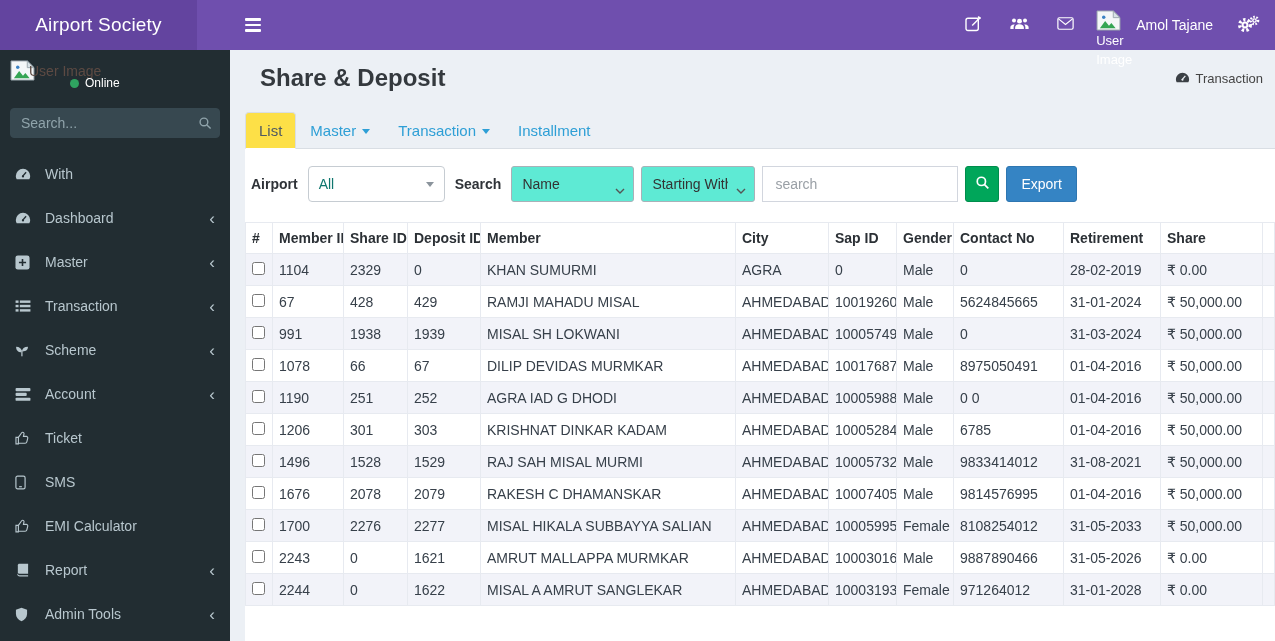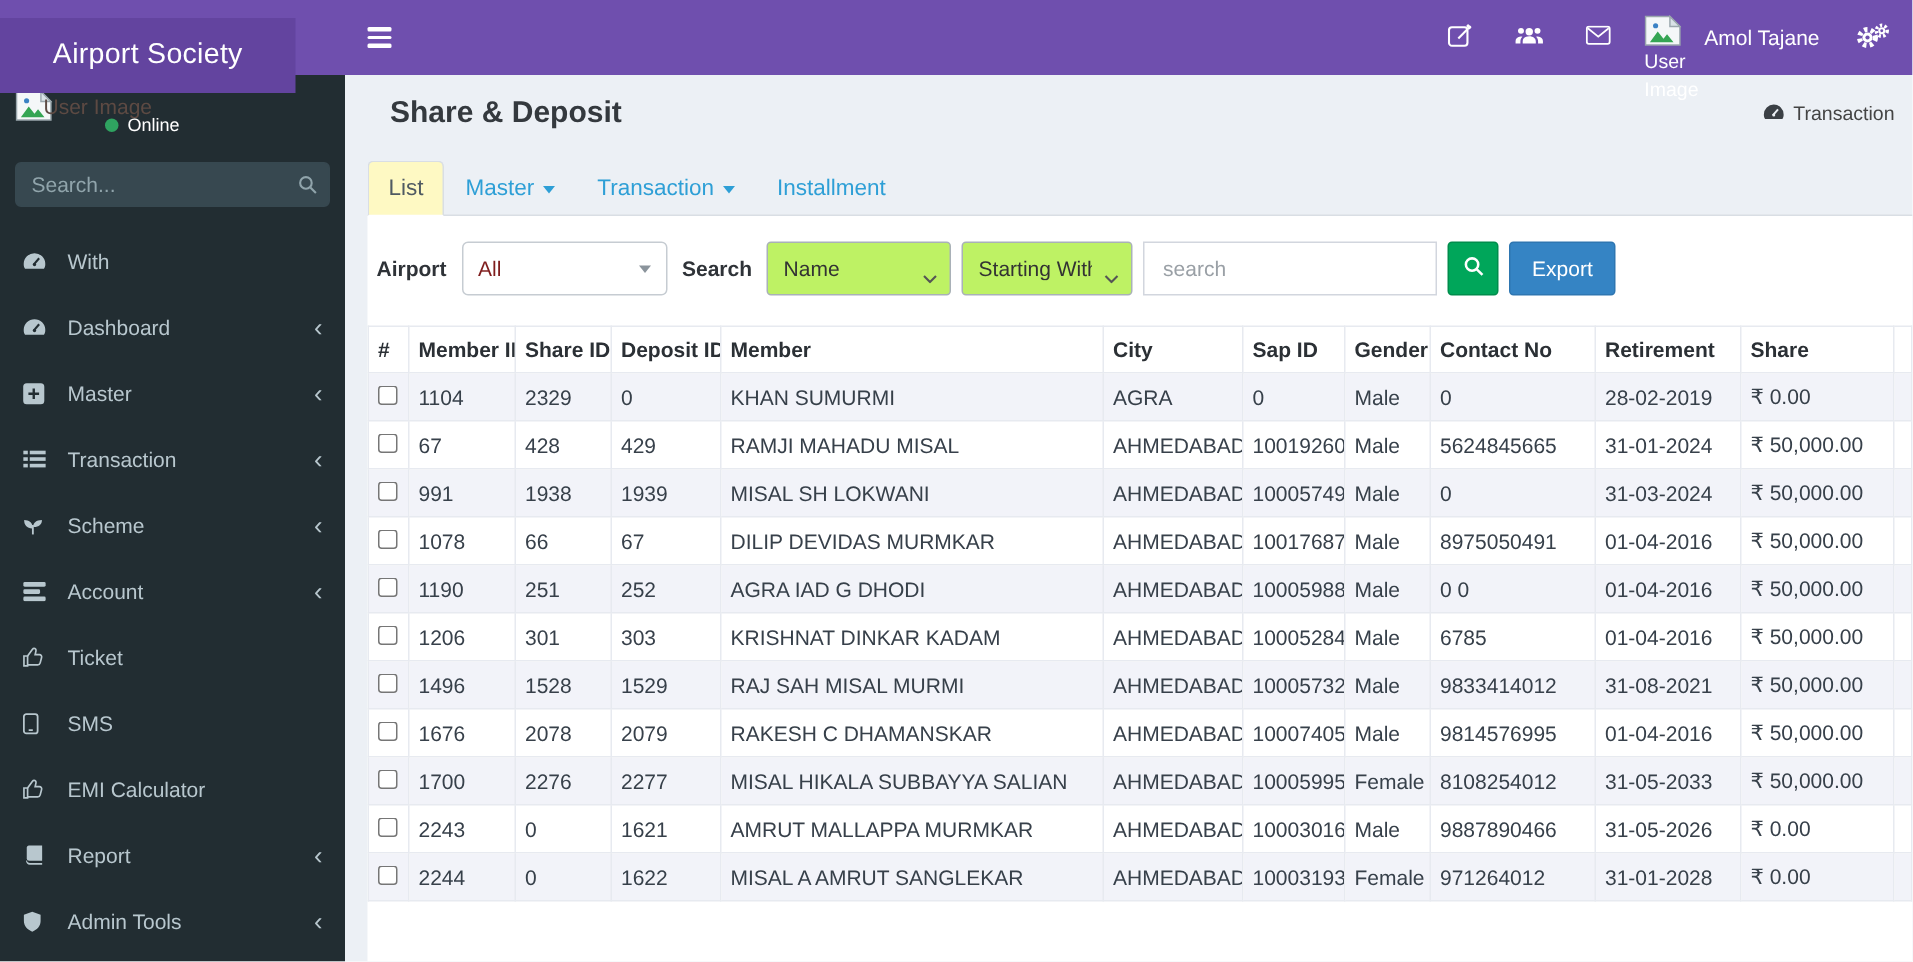--- a/index.html
+++ b/index.html
@@ -4,21 +4,21 @@
 <style>
   * { box-sizing: border-box; }
   html,body { margin:0; padding:0; }
   body {
     width:1275px; height:641px; overflow:hidden; position:relative;
     font-family:"Liberation Sans","DejaVu Sans",sans-serif;
     background:#ecf0f5; font-size:14px; color:#333;
   }
   
   .navbar { position:absolute; top:0; left:0; right:0; height:50px; background:#6f4fae; z-index:30; }
-  .logo { position:absolute; left:0; top:12px; width:197px; height:50px; background:#63449f;
+  .logo { position:absolute; left:0; top:0; width:197px; height:50px; background:#63449f;
           color:#fff; font-size:19px; line-height:50px; text-align:center; letter-spacing:.2px; cursor:pointer; }
   .hamburger { position:absolute; left:230px; top:0; width:46px; height:50px; display:flex; align-items:center; justify-content:center; cursor:pointer; }
   .hamburger .bars { display:flex; flex-direction:column; gap:3px; }
   .hamburger .bars i { display:block; width:16px; height:2.4px; background:#fff; border-radius:1px; }
   .nav-right { position:absolute; right:0; top:0; height:50px; display:flex; align-items:center; color:#fff; }
   .nav-link { height:50px; display:flex; align-items:center; padding:0 14px; color:#fff; cursor:pointer; }
   .nav-avatar { position:relative; width:34px; height:50px; margin-left:8px; cursor:pointer; }
   .nav-avatar svg { margin-top:10px; }
   .nav-avatar .alt-text { position:absolute; left:0; top:31px; width:42px; color:#fff; font-size:13px; line-height:19px; }
   .nav-user-name { font-size:14px; padding:0 10px 0 6px; }
@@ -39,40 +39,40 @@
   .side-search input::placeholder { color:#90a4ab; }
   .side-search .mag { position:absolute; right:8px; top:8px; color:#90a4ab; cursor:pointer; }
   .side-nav { margin-top:14px; }
   .side-item { display:flex; align-items:center; height:44px; padding:0 15px; color:#b8c7ce; font-size:14px; cursor:pointer; }
   .side-item .ic { width:24px; margin-right:6px; display:flex; align-items:center; color:#b8c7ce; }
   .chev { margin-left:auto; font-size:17px; line-height:1; color:#b8c7ce; }
 
   
   .content { position:absolute; left:230px; top:50px; right:0; bottom:0; display:flex; flex-direction:column; }
   .content-header { display:flex; justify-content:space-between; align-items:center; padding:14px 12px 0 30px; }
-  .page-title { font-size:20px; font-weight:600; color:#34393e; margin:0; }
+  .page-title { font-size:24px; font-weight:600; color:#34393e; margin:0; }
   .breadcrumb { display:flex; align-items:center; gap:6px; color:#444; font-size:13px; cursor:pointer; }
 
   .tabbar { display:flex; margin:20px 0 0 15px; border-bottom:1px solid #d9dee4; }
   .tab { padding:9px 13px; font-size:15px; color:#2e9fd6; display:flex; align-items:center; gap:6px;
          margin-bottom:-1px; border:1px solid transparent; cursor:pointer; }
-  .tab.active { background:#fef9c3; border-color:#d9dee4; border-bottom-color:#fff; border-radius:4px 4px 0 0; color:#4f5a62; }
+  .tab.active { background:#fde047; border-color:#d9dee4; border-bottom-color:#fff; border-radius:4px 4px 0 0; color:#4f5a62; }
   .caret { width:0; height:0; border-left:4px solid transparent; border-right:4px solid transparent;
            border-top:5px solid currentColor; margin-top:2px; }
 
   .panel { flex:1; margin-left:15px; background:#fff; overflow:hidden; padding-top:17px; }
 
   .filters { display:flex; align-items:center; gap:7px; padding-left:3px; margin-bottom:20px; }
   .flabel { font-weight:700; color:#2f3338; margin:0 3px; }
   .sel2 { width:137px; height:36px; border:1px solid #c6ccd2; border-radius:4px; background:#fff;
-          display:flex; align-items:center; justify-content:space-between; padding:0 10px; color:#7f1d1d; cursor:pointer; }
+          display:flex; align-items:center; justify-content:space-between; padding:0 10px; color:#0f766e; cursor:pointer; }
   .tri { width:0; height:0; border-left:4px solid transparent; border-right:4px solid transparent; border-top:5px solid #8b949c; }
   .nsel { position:relative; }
   .nsel select { appearance:none; -webkit-appearance:none; height:36px; border:1px solid #a9b1b8; border-radius:3px;
-                 background:#bef264; padding:0 26px 0 10px; font-size:14px; color:#333; font-family:inherit; }
+                 background:#5eead4; padding:0 26px 0 10px; font-size:14px; color:#333; font-family:inherit; }
   .nsel .chev-sm { position:absolute; right:9px; top:15px; pointer-events:none; }
   .w-name select { width:123px; }
   .w-match select { width:114px; }
   input.search-box { width:196px; height:36px; border:1px solid #d2d6de; padding:0 12px; font-size:14px;
                      color:#333; font-family:inherit; }
   input.search-box::placeholder { color:#9aa0a6; }
   .btn-search { width:34px; height:36px; background:#00a65a; border:1px solid #008d4c; border-radius:3px;
                 display:flex; align-items:center; justify-content:center; color:#fff; cursor:pointer; }
   .btn-export { height:36px; padding:0 14px; background:#3584c4; border:1px solid #2e76b1; border-radius:3px;
                 color:#fff; font-size:14px; display:flex; align-items:center; cursor:pointer; }

